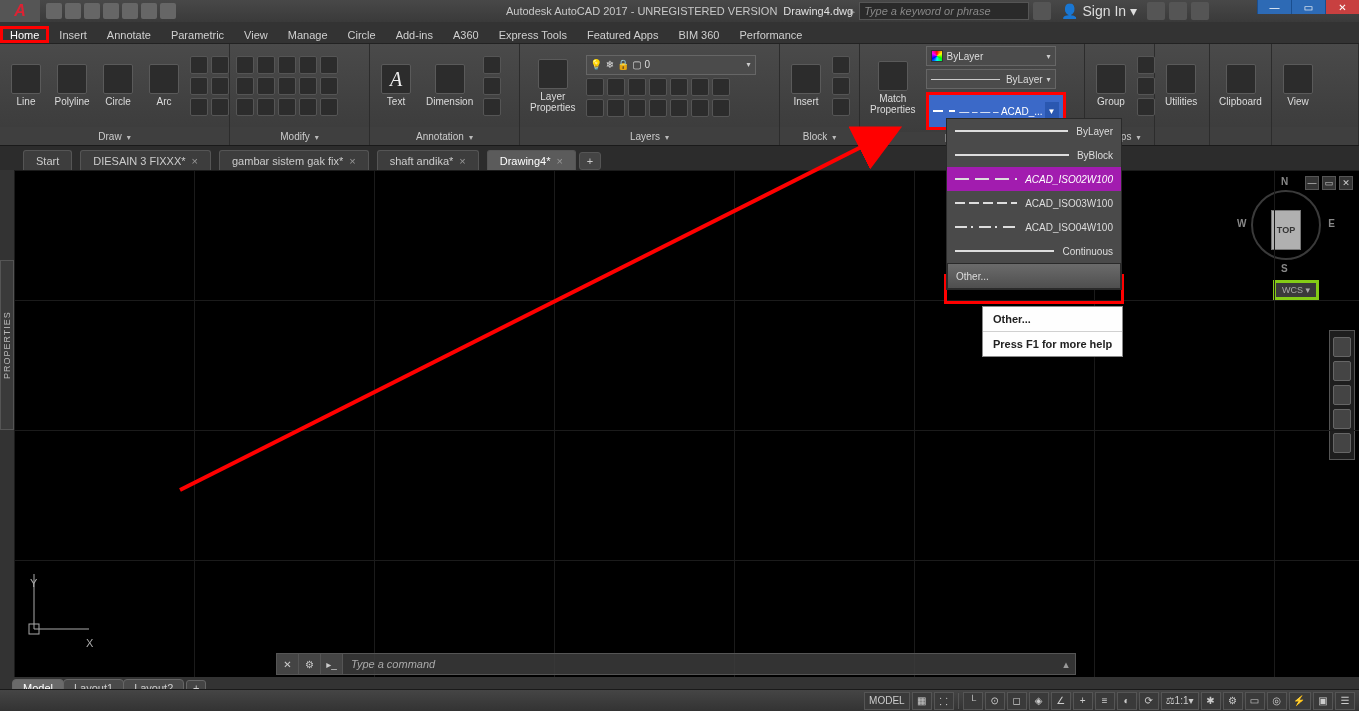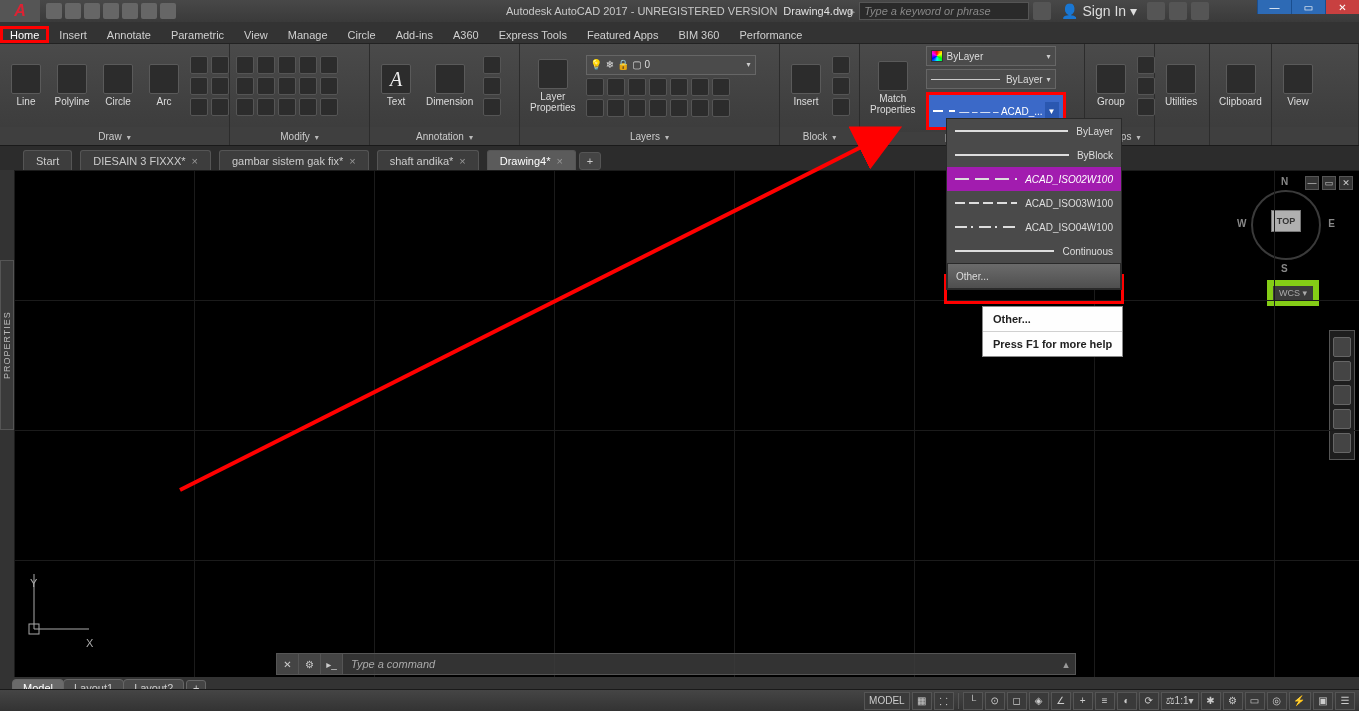--- a/index.html
+++ b/index.html
@@ -52,24 +52,24 @@
 .doc-tabs { height:24px; background:#2c2c2c; display:flex; align-items:flex-end; padding-left:14px; gap:0; font-size:11px; color:#ccc;}
 .doc-tabs .dtab { padding:4px 12px 3px; background:#3d3d3d; border:1px solid #555; border-bottom:none; margin-right:-1px; display:flex; align-items:center; gap:6px; border-radius:3px 3px 0 0;margin-left:9px;}
 .doc-tabs .dtab.active { background:#5b5b5b; color:#fff; }
 .doc-tabs .plus { width:22px; height:18px; background:#444; border:1px solid #555; margin-left:4px; display:flex;align-items:center;justify-content:center; border-radius:3px;}
 
 
 .canvas { position:absolute; left:14px; right:0; top:170px; bottom:34px; background:#000; overflow:hidden; }
 .grid-v, .grid-h { position:absolute; background:#1b1b1b; }
 .ucs { position:absolute; left:10px; bottom:28px; color:#aaa; font-size:11px; }
 .viewcube { position:absolute; right:28px; top:10px; width:90px; height:90px; }
-.viewcube .cube { position:absolute; left:30px; top:30px; width:30px; height:22px; background:#b0b0b0; border:1px solid #777; display:flex;align-items:center;justify-content:center; font-size:9px; color:#333; font-weight:bold;}
+.viewcube .cube { position:absolute; left:30px; top:30px; width:30px; height:40px; background:#b0b0b0; border:1px solid #777; display:flex;align-items:center;justify-content:center; font-size:9px; color:#333; font-weight:bold;}
 .viewcube .lbl { position:absolute; color:#888; font-size:10px; font-weight:bold;}
 .viewcube .ring { position:absolute; left:10px; top:10px; width:70px; height:70px; border:2px solid #3a3a3a; border-radius:50%;}
-.wcs-badge { position:absolute; right:40px; top:110px; background:#3a3a3a; color:#aaa; font-size:9px; padding:2px 6px; border:6px solid #84cc16;}
+.wcs-badge { position:absolute; right:40px; top:110px; background:#3a3a3a; color:#aaa; font-size:9px; padding:2px 6px; border:3px solid #84cc16;}
 .canvas-ctrl { position:absolute; right:6px; top:6px; display:flex; gap:3px; }
 .canvas-ctrl div { width:14px; height:14px; background:#333; border:1px solid #555; color:#ccc; font-size:9px; display:flex;align-items:center;justify-content:center;}
 .nav-bar { position:absolute; right:4px; top:160px; width:26px; background:rgba(60,60,60,.5); border:1px solid #555; display:flex; flex-direction:column; gap:4px; padding:6px 3px;}
 .nav-bar div { height:20px; background:#444; border:1px solid #666; border-radius:2px;}
 
 
 .lt-dd { position:absolute; left:946px; top:118px; width:176px; background:#4a4a4a; border:1px solid #2a2a2a; z-index:40; color:#ddd; font-size:10px;}
 .lt-dd .item { height:24px; display:flex; align-items:center; padding:0 8px; gap:8px; justify-content:flex-end;}
 .lt-dd .item.sel { background:#a21caf; color:#fff;font-style:italic; }
 .lt-dd .prev { flex:1; height:2px; }

